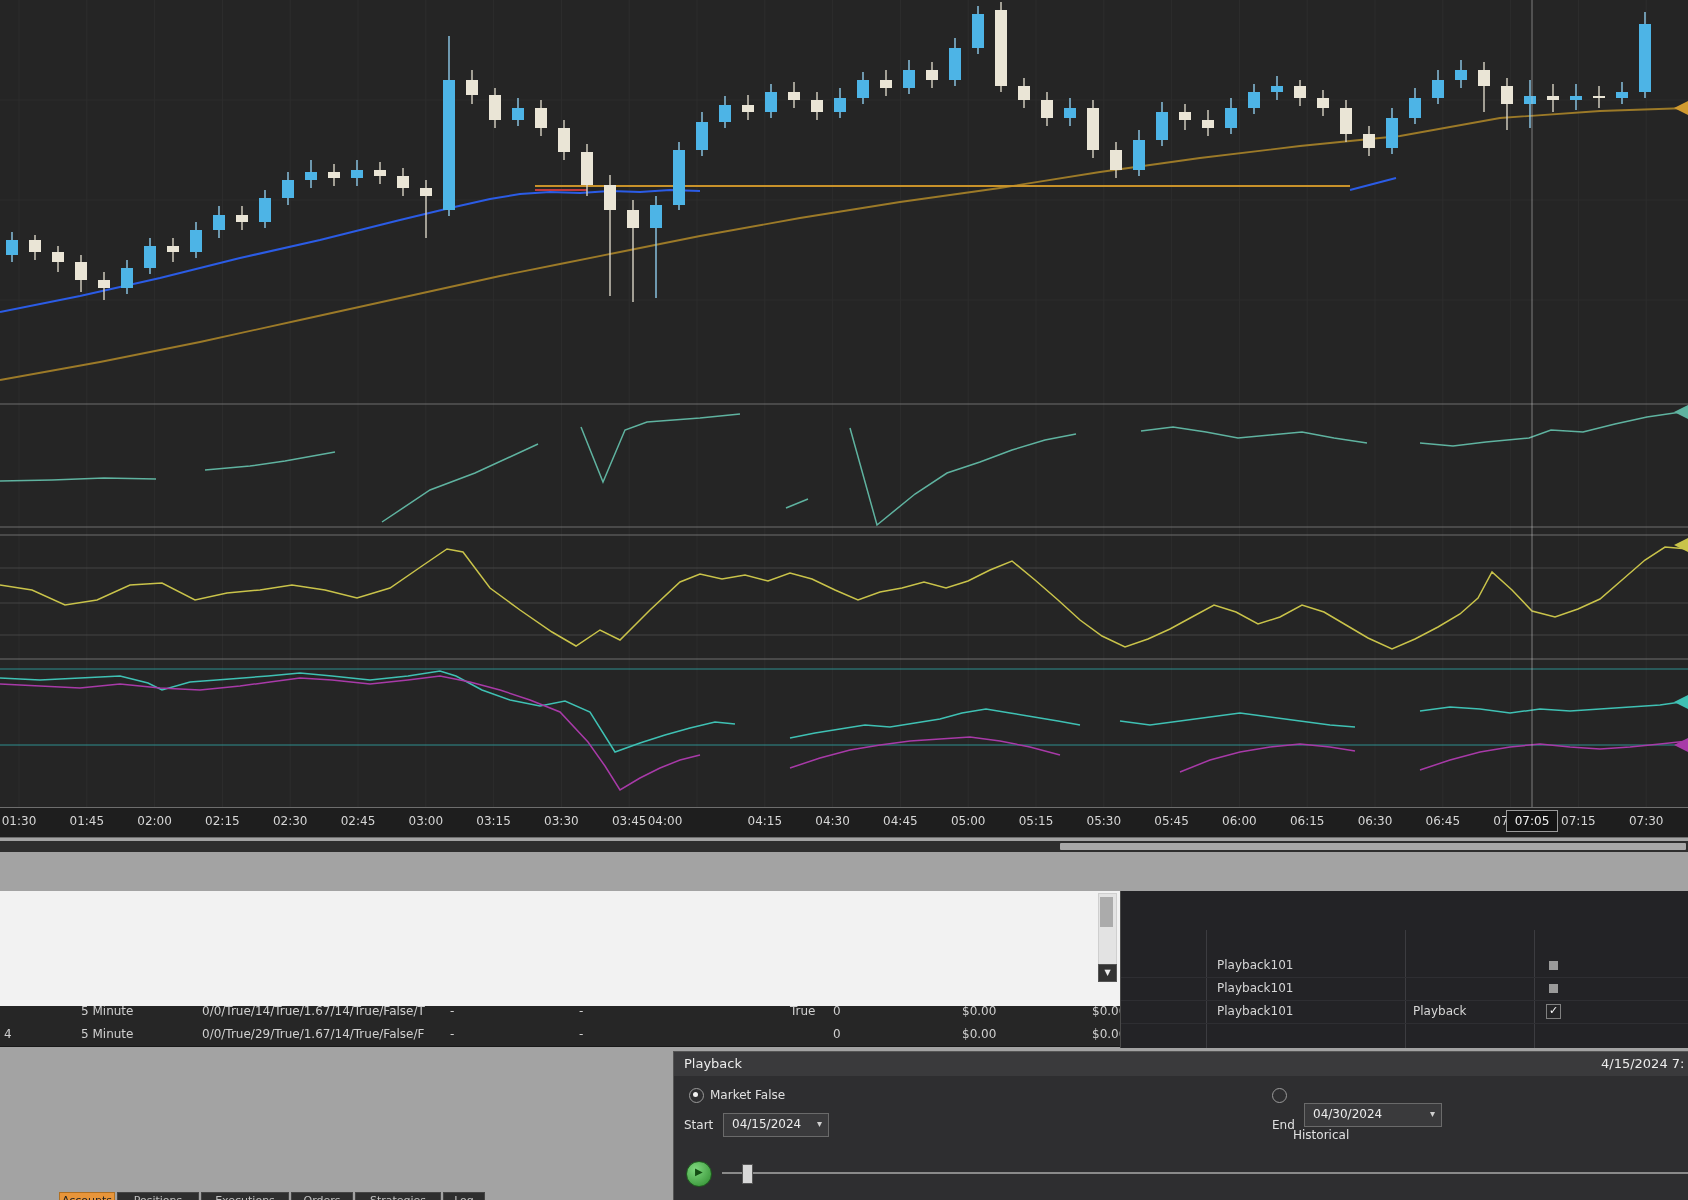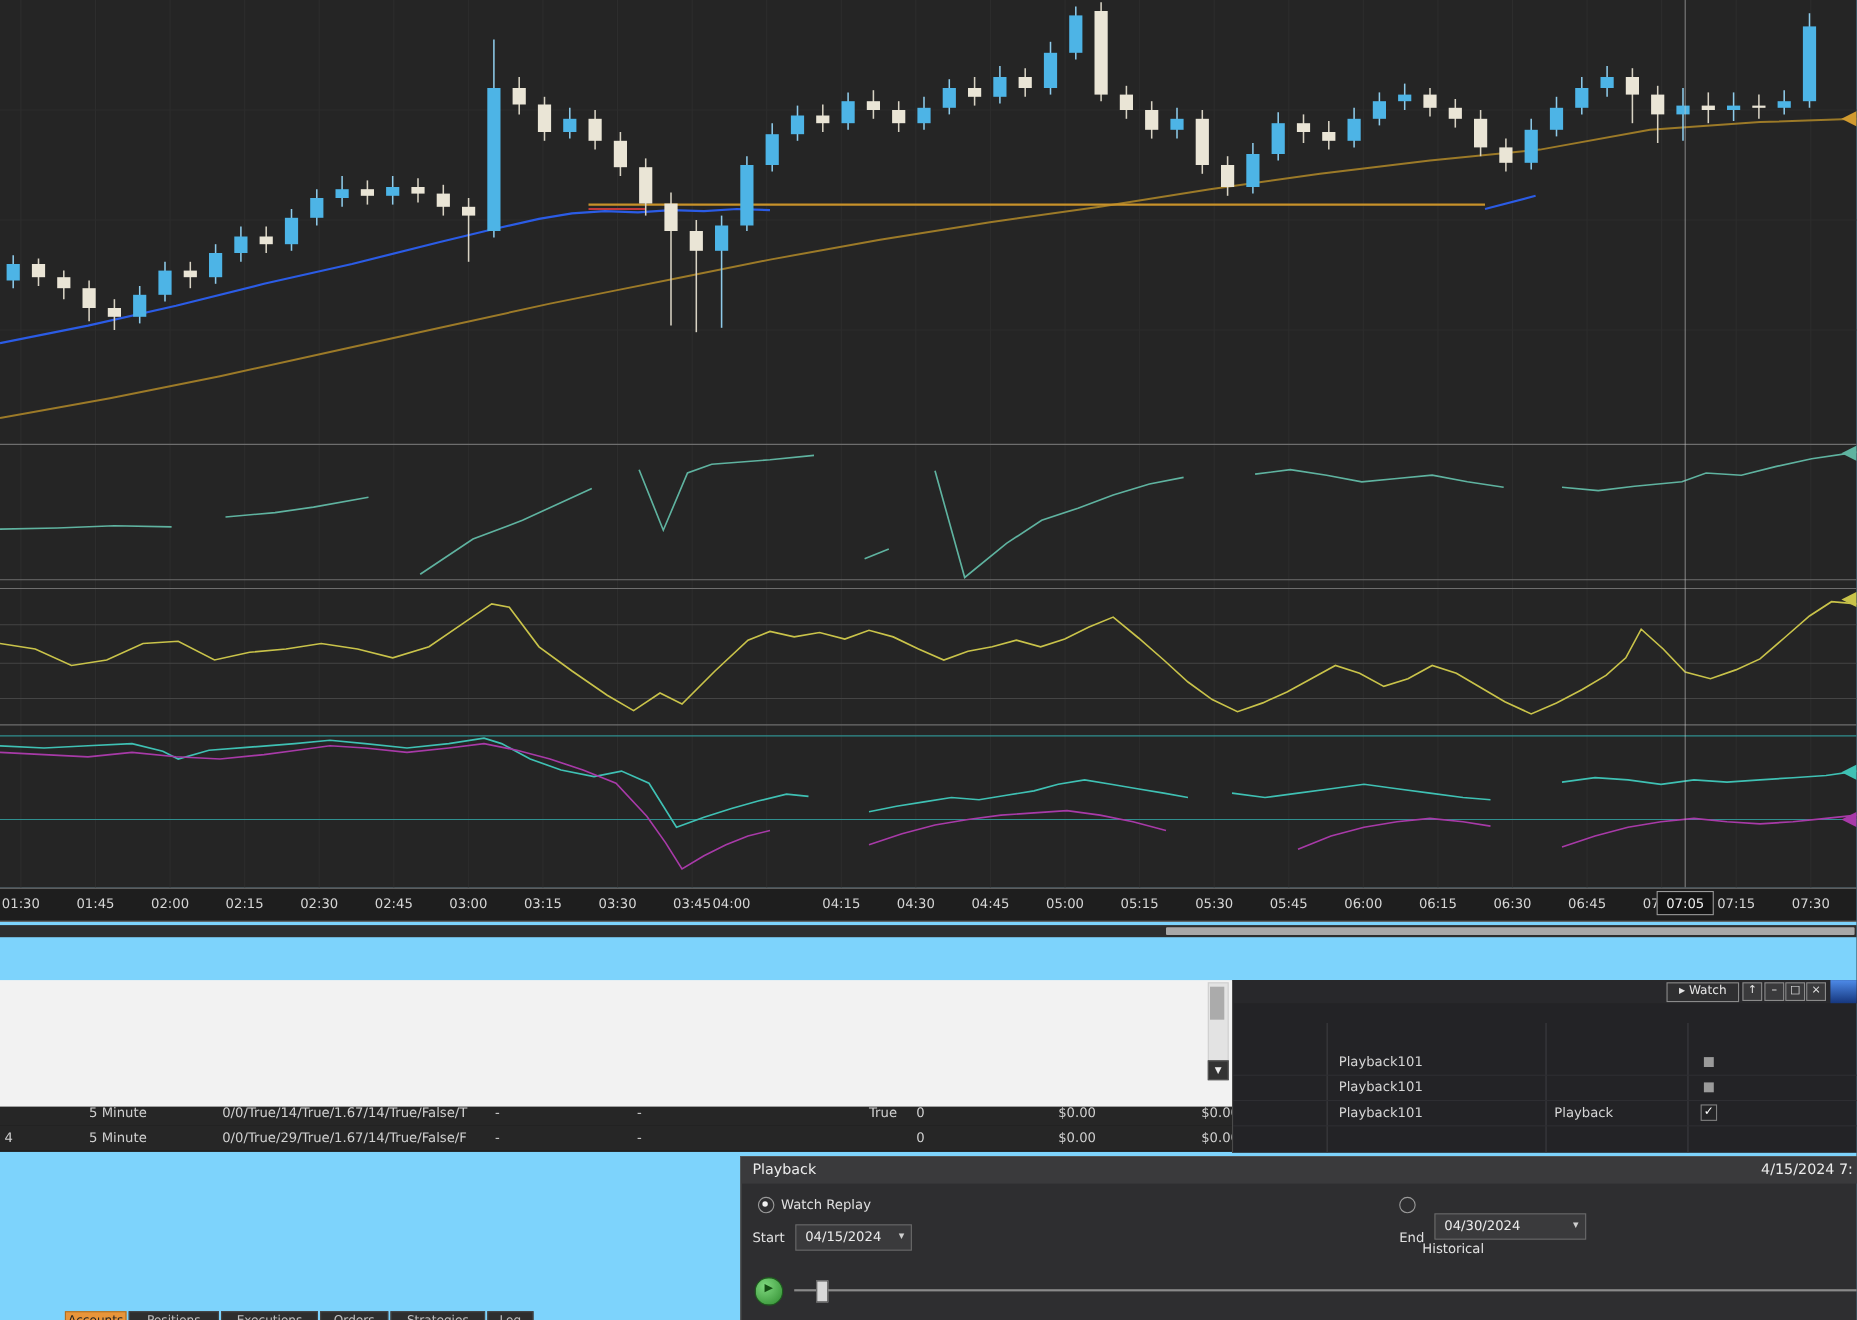--- a/index.html
+++ b/index.html
@@ -1,16 +1,16 @@
 <!DOCTYPE html>
 <html><head>
 <meta charset="utf-8">
 <style>
   html,body{margin:0;padding:0;background:#111;}
-  #screen{position:relative;width:1688px;height:1200px;background:#7dd3fc;overflow:hidden;
+  #screen{position:relative;width:1688px;height:1200px;background:#a3a3a3;overflow:hidden;
           font-family:"DejaVu Sans","Liberation Sans",sans-serif;}
 
   
   #chart-canvas{position:absolute;left:0;top:0;width:1688px;height:807px;background:#252525;z-index:1;}
   #time-axis{position:absolute;left:0;top:807px;width:1688px;height:29px;background:#1e1e1e;
              border-top:1px solid #6e6e6e;border-bottom:1px solid #6e6e6e;z-index:1;}
   .tick-label{position:absolute;top:6px;width:48px;text-align:center;font-size:12px;color:#d6d6d6;}
   #crosshair-label{position:absolute;left:1506px;top:810px;width:50px;height:20px;line-height:20px;
              text-align:center;font-size:12px;color:#f0f0f0;background:#141414;border:1px solid #9a9a9a;z-index:3;}
   #h-scrollbar{position:absolute;left:0;top:841px;width:1688px;height:11px;background:#2e2e2e;z-index:1;}
@@ -368,39 +368,20 @@
     <span class="c2">0/0/True/29/True/1.67/14/True/False/F</span>
     <span class="c3">-</span>
     <span class="c4">-</span>
     <span class="c5"></span>
     <span class="c6">0</span>
     <span class="c7">$0.00</span>
     <span class="c8">$0.00</span>
   </div>
 
   <div id="accounts">
-    <div id="acc-titlebar">
-      <div id="watch-btn">
-        <span>▸</span>
-        <span>Watch</span>
-      </div>
-      <div class="win-btn" id="btn-arrow">
-        <span>↑</span>
-      </div>
-      <div class="win-btn" id="btn-min">
-        <span>–</span>
-      </div>
-      <div class="win-btn" id="btn-max">
-        <span>□</span>
-      </div>
-      <div class="win-btn" id="btn-close">
-        <span>×</span>
-      </div>
-      <div id="blue-strip"></div>
-    </div>
 
     <div class="acc-vline" style="left:85px"></div>
     <div class="acc-vline" style="left:284px"></div>
     <div class="acc-vline" style="left:413px"></div>
 
     <div class="acc-row" style="top:63px">
       <span class="acc-name">Playback101</span>
       <span class="acc-conn"></span>
       <span class="acc-box cb-dim"></span>
     </div>
@@ -415,21 +396,21 @@
       <span class="acc-box cb-checked"></span>
     </div>
   </div>
 
   <div id="playback">
     <div id="pb-title">
       <span id="pb-title-text">Playback</span>
       <span id="pb-datetime">4/15/2024 7:</span>
     </div>
     <span class="radio selected" id="radio-mr"></span>
-    <span class="pb-label" id="lbl-mr">Watch Replay</span>
+    <span class="pb-label" id="lbl-mr">Market False</span>
     <span class="radio" id="radio-hist"></span>
     <span class="pb-label" id="lbl-hist">Historical</span>
 
     <span class="pb-label" id="lbl-start">Start</span>
     <div class="combo" id="combo-start">
       <span class="val">04/15/2024</span>
       <span class="chev">▾</span>
     </div>
     <span class="pb-label" id="lbl-end">End</span>
     <div class="combo" id="combo-end">

